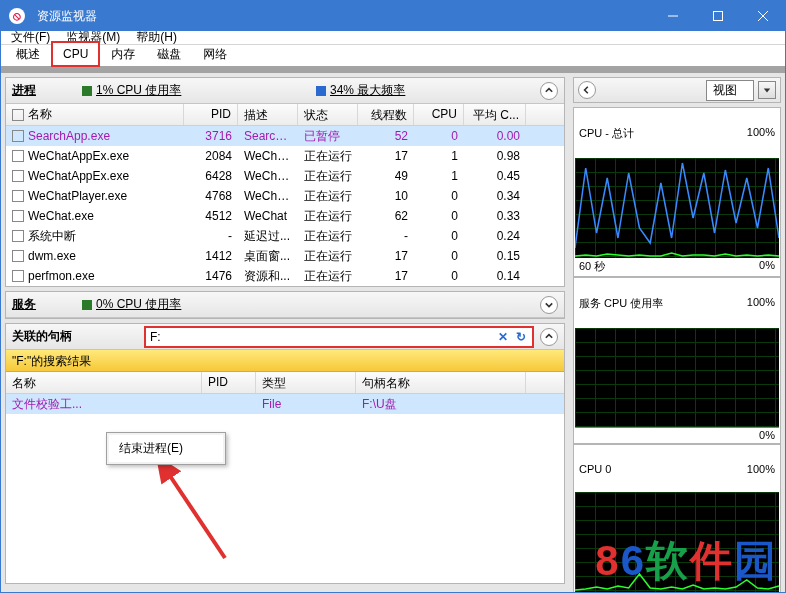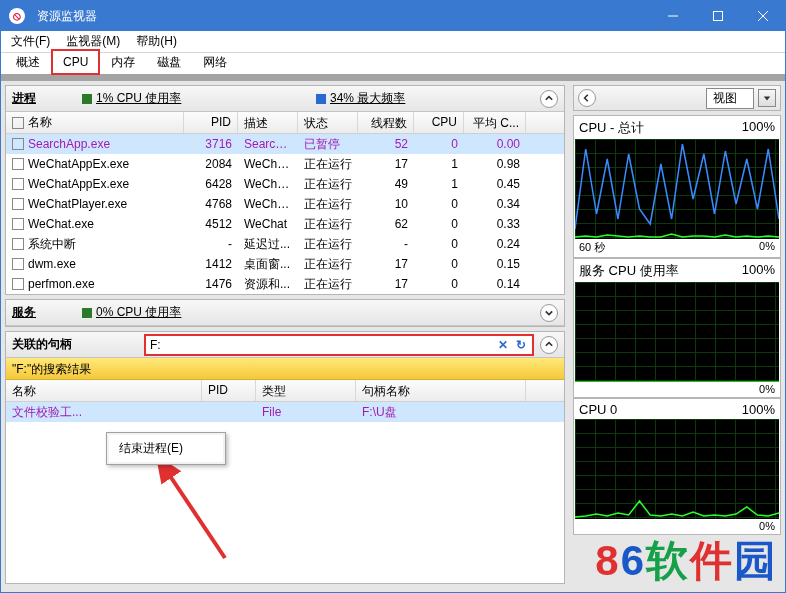--- a/index.html
+++ b/index.html
@@ -4,21 +4,21 @@
 <style>
 * { margin: 0; padding: 0; box-sizing: border-box; font-family: "Microsoft YaHei", "Segoe UI", Tahoma, sans-serif; }
 body { width: 786px; height: 593px; overflow: hidden; background: #fff; position: relative; }
 .window { width: 786px; height: 593px; display: flex; flex-direction: column; border: 1px solid #3a79d0; }
 .titlebar { height: 30px; background: #3a79d0; display: flex; align-items: center; color: #fff; font-size: 12px; }
 .titlebar .ico { width: 16px; height: 16px; margin: 0 6px 0 8px; border-radius: 50%; background: #fff; display: flex; align-items: center; justify-content: center; color: #d14; font-size: 12px; font-weight: bold; }
 .titlebar .title { flex: 1; margin-left: 6px; }
 .winbtns { display: flex; }
 .winbtn { width: 45px; height: 30px; display: flex; align-items: center; justify-content: center; color: #fff; }
 .winbtn svg { width: 10px; height: 10px; stroke: #fff; stroke-width: 1; fill: none; }
-.menubar { height: 22px; display: flex; align-items: center; font-size: 12px; padding: 0 2px; background: #fff; border-bottom: 1px solid #d5d5d5; }
+.menubar { height: 14px; display: flex; align-items: center; font-size: 12px; padding: 0 2px; background: #fff; border-bottom: 1px solid #d5d5d5; }
 .menubar span { padding: 2px 8px; }
 .tabs { height: 28px; display: flex; align-items: flex-end; padding: 3px 4px 0 4px; font-size: 12px; background: #fff; border-bottom: 7px solid #a3a3a3; gap: 0; }
 .tab { padding: 4px 10px; border: 1px solid transparent; border-bottom: none; position: relative; top: 1px; }
 .tab.active { border: 2px solid #e03030; background: #fff; }
 .body-area { flex: 1; display: flex; background: #e6e6e6; overflow: hidden; }
 .left-col { width: 568px; display: flex; flex-direction: column; padding: 4px; }
 .right-col { flex: 1; display: flex; flex-direction: column; padding: 4px; gap: 4px; }
 .panel { background: #fff; border: 1px solid #b5b5b5; margin-bottom: 4px; display: flex; flex-direction: column; }
 .panel-header { height: 26px; background: linear-gradient(#f7f7f7,#e6e6e6); border-bottom: 1px solid #c5c5c5; display: flex; align-items: center; font-size: 12px; padding: 0 6px; gap: 10px; text-decoration: underline; }
 .panel-header .ph-title { font-weight: bold; flex: 0 0 auto; min-width: 60px; }
@@ -53,21 +53,21 @@
 .h-type { width: 100px; }
 .h-hname { width: 170px; }
 .ctx-menu { position: absolute; left: 106px; top: 432px; width: 120px; background: #f2f2f2; border: 1px solid #a0a0a0; box-shadow: 2px 2px 4px rgba(0,0,0,0.25); font-size: 12px; z-index: 50; }
 .ctx-item { padding: 5px 10px; background: #fff; margin: 2px; }
 .arrow { position: absolute; left: 130px; top: 448px; z-index: 40; }
 .right-hdr { height: 26px; background: linear-gradient(#f7f7f7,#e6e6e6); border: 1px solid #b5b5b5; display: flex; align-items: center; padding: 8px 4px; gap: 4px; }
 .right-hdr .ph-spacer { flex: 1; }
 .right-select { border: 1px solid #888; background: #fff; font-size: 12px; padding: 1px 16px 1px 6px; position: relative; }
 .dd-btn { width: 18px; height: 18px; border: 1px solid #888; background: linear-gradient(#f7f7f7,#ddd); display: flex; align-items: center; justify-content: center; }
 .chart-box { background: #fff; border: 1px solid #b5b5b5; padding: 1px; }
-.chart-title { display: flex; justify-content: space-between; font-size: 13px; padding: 2px 4px; }
+.chart-title { display: flex; justify-content: space-between; font-size: 11px; padding: 17px 4px; }
 .chart-canvas { width: 100%; height: 100px; background: #000; position: relative; }
 .chart-grid { position: absolute; inset: 0; background-image: linear-gradient(#0a3a0a 1px, transparent 1px), linear-gradient(90deg, #0a3a0a 1px, transparent 1px); background-size: 20px 14px; }
 .chart-canvas svg { position: absolute; inset: 0; width: 100%; height: 100%; }
 .chart-foot { display: flex; justify-content: space-between; font-size: 11px; padding: 1px 4px; }
 .watermark { position: absolute; right: 8px; bottom: 4px; font-size: 42px; font-weight: bold; font-family: "SimHei", sans-serif; letter-spacing: 2px; z-index: 100; }
 .watermark .r { color: #e03030; }
 .watermark .b { color: #1a57c8; }
 .watermark .g { color: #17a04a; }
 </style>
 </head>

